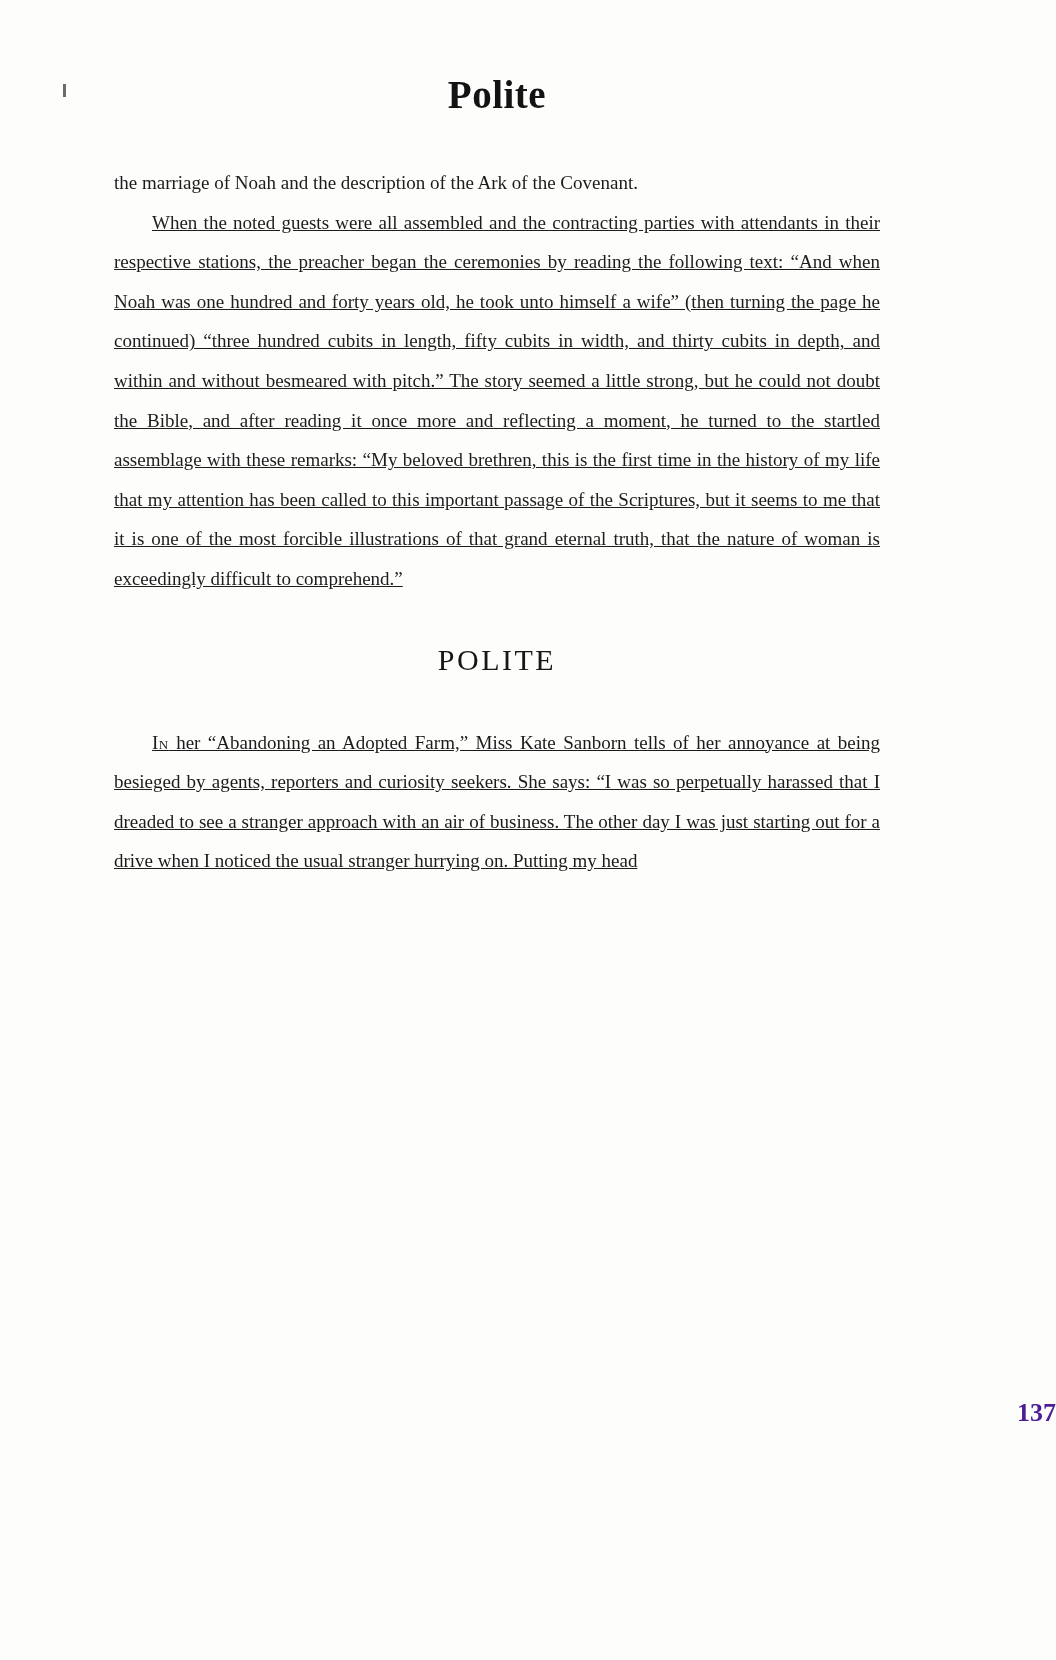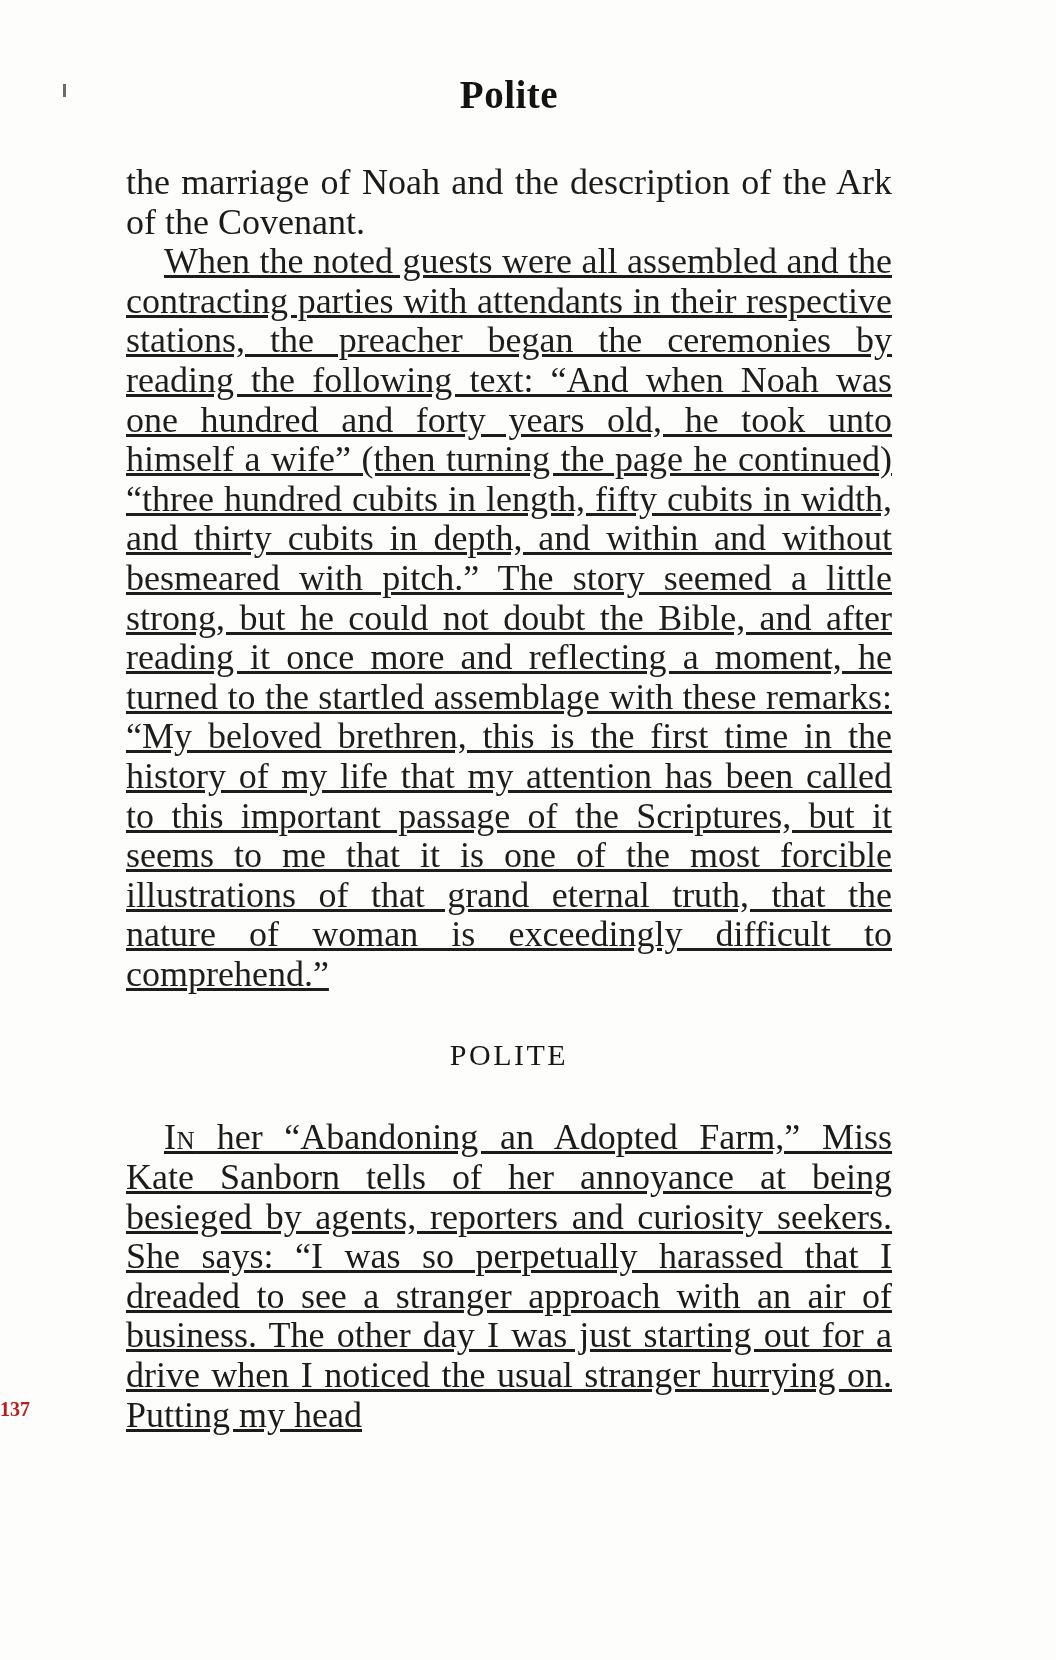--- a/index.html
+++ b/index.html
@@ -14,21 +14,21 @@
   .page {
     position: relative;
     width: 1056px;
     height: 1660px;
     margin: 0 auto;
     background: #fdfdfc;
     overflow: hidden;
   }
   .content {
     position: absolute;
-    left: 126px;
+    left: 114px;
     top: 0;
     width: 766px;
     height: 1660px;
   }
   .running-head {
     text-align: center;
     font-size: 39px;
     font-weight: bold;
     letter-spacing: 0.5px;
     margin-top: 72px;
@@ -38,21 +38,21 @@
     position: absolute;
     left: 63px;
     top: 84px;
     width: 3px;
     height: 13px;
     background: #3a3a3a;
     opacity: 0.75;
   }
   .body-text {
     margin-top: 46px;
-    font-size: 36px;
+    font-size: 19px;
     line-height: 39.6px;
     text-align: justify;
     text-justify: inter-word;
     color: #1d1d1d;
   }
   .body-text p {
     margin: 0;
   }
   .body-text p.indent {
     text-indent: 38px;
@@ -68,24 +68,24 @@
   }
   .smallcaps-lead {
     font-variant: small-caps;
     letter-spacing: 0.5px;
   }
   .folio {
     position: absolute;
     left: 0;
     right: 0;
     top: 1398px;
-    text-align: left;
-    font-size: 20px;
+    text-align: right;
+    font-size: 26px;
     font-weight: bold;
-    color: #b91c1c;
+    color: #4c1d95;
   }
   
   .body-text p:nth-child(1),
   .body-text p:nth-child(3) {
     color: #1b1b1b;
   }
 </style>
 </head>
 <body>
 

